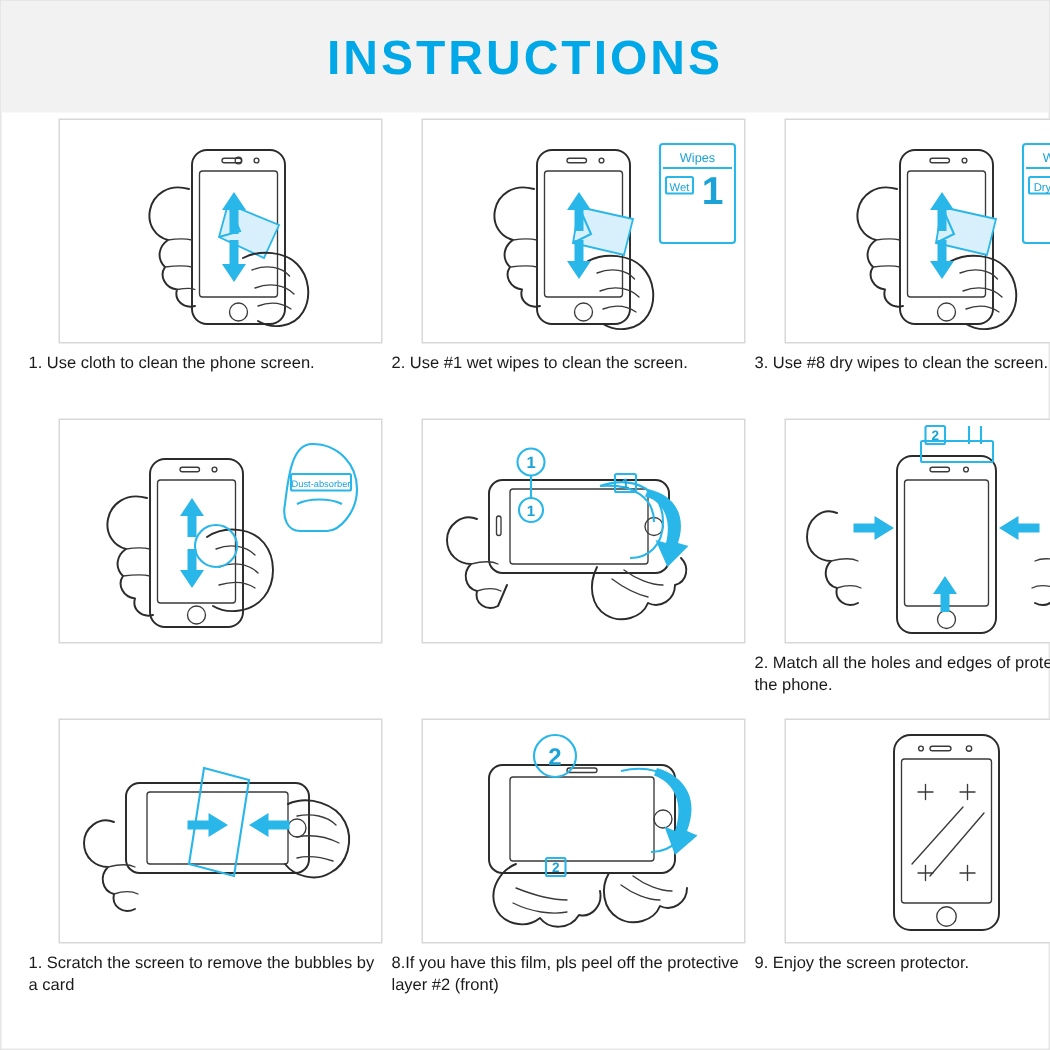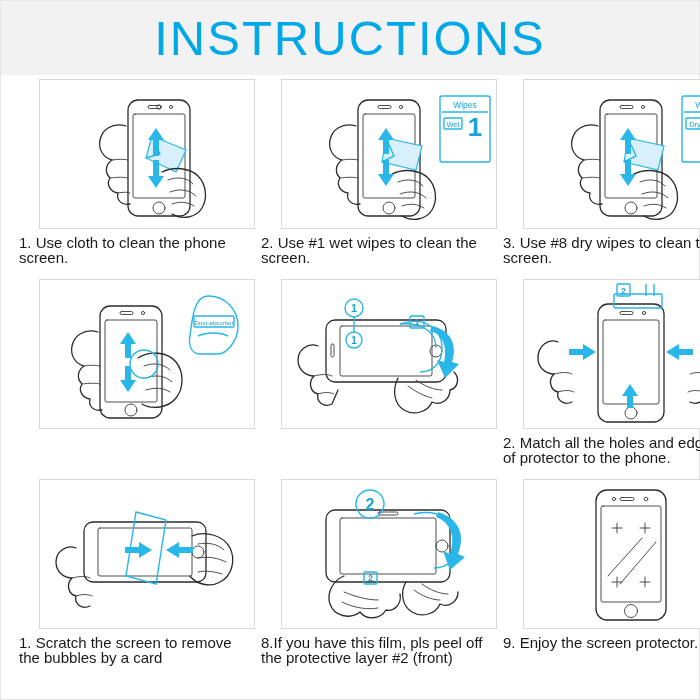--- a/index.html
+++ b/index.html
@@ -23,22 +23,22 @@
   }
   
   .header {
     height: 74px;
     background: #f2f2f2;
     display: flex;
     align-items: center;
     justify-content: center;
   }
   .header-title {
-    font-size: 49px;
-    font-weight: normal;
+    font-size: 32px;
+    font-weight: bold;
     letter-spacing: 2px;
     color: #00a8e8;
     font-family: "Liberation Sans", sans-serif;
   }
   
   .grid {
     position: absolute;
     top: 78px;
     left: 18px;
     width: 664px;
@@ -56,21 +56,21 @@
   .art {
     position: relative;
     height: 148px;
     border: 1px solid #d8d8d8;
     background: #ffffff;
     overflow: hidden;
     margin-left: 20px;
   }
   .caption {
     margin-top: 6px;
-    font-size: 15px;
+    font-size: 11px;
     line-height: 15px;
     color: #1a1a1a;
     padding-right: 4px;
   }
   
   svg { display: block; }
   .ln { fill: none; stroke: #2b2b2b; stroke-width: 1.3; stroke-linecap: round; stroke-linejoin: round; }
   .ln-thin { fill: none; stroke: #3a3a3a; stroke-width: 0.9; stroke-linecap: round; stroke-linejoin: round; }
   .fill-w { fill: #ffffff; }
   .arrow { fill: #29b6e8; }

